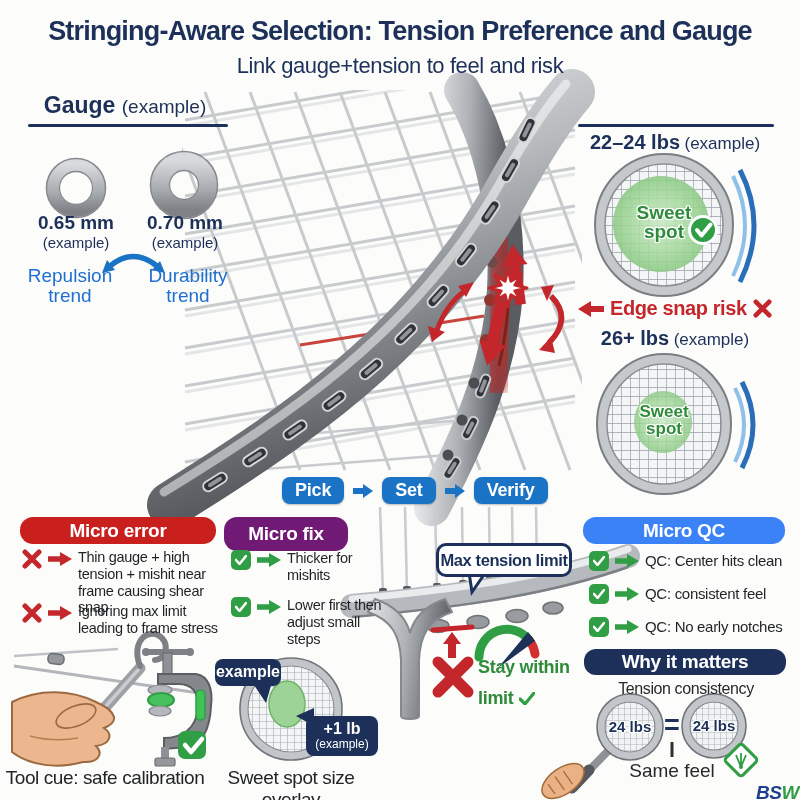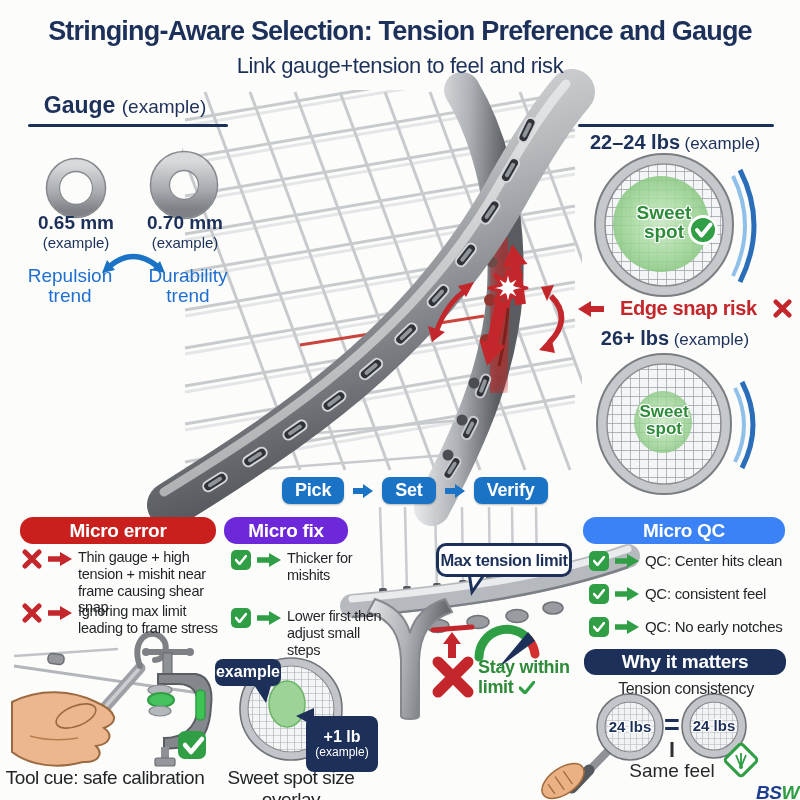--- a/index.html
+++ b/index.html
@@ -411,21 +411,21 @@
 <div class="abs ui ctr blue" style="left:10px;top:266px;width:120px;font-size:19px;font-weight:500;line-height:1.05;">Repulsion trend</div>
 <div class="abs ui ctr blue" style="left:128px;top:266px;width:120px;font-size:19px;font-weight:500;line-height:1.05;">Durability trend</div>
 
 <div class="underline" style="left:578px;top:124px;width:196px;"></div>
 <div class="abs ui ctr" style="left:560px;top:131px;width:230px;">
   <span class="navy b" style="font-size:20px;">22–24 lbs</span>
   <span class="navy" style="font-size:17px;">(example)</span>
 </div>
 <div class="abs ui ctr halo green b" style="left:628px;top:204px;width:72px;font-size:19px;line-height:0.98;">Sweet spot</div>
 
-<div class="abs ui" style="left:578px;top:297px;display:flex;align-items:center;gap:16px;">
+<div class="abs ui" style="left:578px;top:297px;display:flex;align-items:center;gap:6px;">
   <svg width="26" height="16" viewBox="0 0 26 16">
         <path d="M26 5 H13 V0 L0 8 L13 16 V11 H26 Z" fill="#c3272b"></path>
       </svg>
   <span class="red b" style="font-size:20px;letter-spacing:-0.4px;">Edge snap risk</span>
   <svg width="19" height="19" viewBox="0 0 20 20">
         <path d="M3 3 L17 17 M17 3 L3 17" stroke="#c3272b" stroke-width="5" stroke-linecap="round"></path>
       </svg>
 </div>
 
 <div class="abs ui ctr" style="left:560px;top:327px;width:230px;">
@@ -459,33 +459,33 @@
 <div class="mi" style="left:22px;top:603px;">
   <svg width="20" height="20" viewBox="0 0 20 20" style="flex:0 0 auto;">
         <path d="M3 3 L17 17 M17 3 L3 17" stroke="#c3272b" stroke-width="5" stroke-linecap="round"></path>
       </svg>
   <svg width="24" height="14" viewBox="0 0 26 15" style="flex:0 0 auto;margin-top:3px;">
         <path d="M0 4.5 H13 V0 L26 7.5 L13 15 V10.5 H0 Z" fill="#c3272b"></path>
       </svg>
   <div class="txt" style="width:150px;">Ignoring max limit leading to frame stress</div>
 </div>
 
-<div class="pill" style="left:224px;top:517px;width:124px;height:27px;background:#6d28d9;">Micro fix</div>
+<div class="pill" style="left:224px;top:517px;width:124px;height:34px;background:#701a75;">Micro fix</div>
 <div class="mi" style="left:231px;top:550px;">
   <span class="chip">
         <svg width="12" height="10" viewBox="0 0 12 10">
           <path d="M1 5 l3.5 4 L11 1" fill="none" stroke="#fff" stroke-width="2.6" stroke-linecap="round" stroke-linejoin="round"></path>
         </svg>
       </span>
   <svg width="24" height="14" viewBox="0 0 26 15" style="flex:0 0 auto;margin-top:3px;">
         <path d="M0 4.5 H13 V0 L26 7.5 L13 15 V10.5 H0 Z" fill="#2f9e44"></path>
       </svg>
   <div class="txt" style="width:92px;">Thicker for mishits</div>
 </div>
-<div class="mi" style="left:231px;top:597px;margin-top:11px;">
+<div class="mi" style="left:231px;top:597px;">
   <span class="chip">
         <svg width="12" height="10" viewBox="0 0 12 10">
           <path d="M1 5 l3.5 4 L11 1" fill="none" stroke="#fff" stroke-width="2.6" stroke-linecap="round" stroke-linejoin="round"></path>
         </svg>
       </span>
   <svg width="24" height="14" viewBox="0 0 26 15" style="flex:0 0 auto;margin-top:3px;">
         <path d="M0 4.5 H13 V0 L26 7.5 L13 15 V10.5 H0 Z" fill="#2f9e44"></path>
       </svg>
   <div class="txt" style="width:95px;">Lower first then adjust small steps</div>
 </div>
@@ -522,40 +522,40 @@
   <svg width="24" height="14" viewBox="0 0 26 15" style="flex:0 0 auto;">
         <path d="M0 4.5 H13 V0 L26 7.5 L13 15 V10.5 H0 Z" fill="#2f9e44"></path>
       </svg>
   <div class="txt" style="font-size:15px;white-space:nowrap;">QC: No early notches</div>
 </div>
 
 <div class="bubble" style="left:436px;top:543px;width:130px;height:28px;font-size:16.5px;letter-spacing:-0.4px;">Max tension limit</div>
 
 <div class="abs ui green b" style="left:478px;top:658px;font-size:18px;line-height:1.1;letter-spacing:-0.3px;">
   <div>Stay within</div>
-  <div style="display:flex;align-items:center;gap:5px;">
+  <div style="display:flex;align-items:center;gap:5px;margin-top:11px;">
     <span>limit</span>
     <svg width="16" height="13" viewBox="0 0 16 13">
           <path d="M1 7 l5 5 L15 1" fill="none" stroke="#2f9e44" stroke-width="3.2" stroke-linecap="round" stroke-linejoin="round"></path>
         </svg>
   </div>
 </div>
 
 <div class="pill" style="left:584px;top:649px;width:202px;height:26px;background:#1c3059;border-radius:12px;">Why it matters</div>
 <div class="abs ui ctr" style="left:585px;top:680px;width:202px;font-size:16px;font-weight:500;color:#26282b;letter-spacing:-0.4px;">Tension consistency</div>
 <div class="abs ui ctr navy b halo" style="left:604px;top:718px;width:52px;font-size:15px;">24 lbs</div>
 <div class="abs ui ctr navy b" style="left:660px;top:710px;width:24px;font-size:27px;">=</div>
 <div class="abs ui ctr navy b halo" style="left:688px;top:717px;width:52px;font-size:15px;">24 lbs</div>
 <div class="abs ui ctr" style="left:592px;top:760px;width:160px;font-size:19px;font-weight:500;color:#26282b;">Same feel</div>
 
 <div class="abs ui ctr" style="left:5px;top:767px;width:200px;font-size:19px;font-weight:500;color:#222528;letter-spacing:-0.4px;">Tool cue: safe calibration</div>
 <div class="abs ui ctr" style="left:202px;top:767px;width:178px;font-size:19px;font-weight:500;color:#222528;letter-spacing:-0.4px;">Sweet spot size overlay</div>
 
 <div class="tag" style="left:215px;top:659px;width:66px;height:27px;font-size:16px;">example</div>
-<div class="tag" style="left:306px;top:716px;width:72px;height:56px;align-items:center;">
+<div class="tag" style="left:306px;top:716px;width:72px;height:40px;align-items:center;">
   <div style="font-size:16px;">+1 lb</div>
   <div style="font-size:12px;font-weight:400;">(example)</div>
 </div>
 
 <div class="abs ui" style="left:756px;top:747px;width:44px;line-height:1;margin-top:36px;">
   <div style="font-size:19px;font-weight:700;font-style:italic;letter-spacing:-0.5px;">
     <span style="color:#1e3f8f;">BS</span><span style="color:#2f9e44;">W</span>
   </div>
   <div style="font-size:4px;color:#1c3059;font-weight:700;letter-spacing:0.2px;">BEST STRINGER WORLDWIDE</div>
   <div style="font-size:4px;color:#2a5db0;margin-top:4px;">www.beststringer.com</div>

